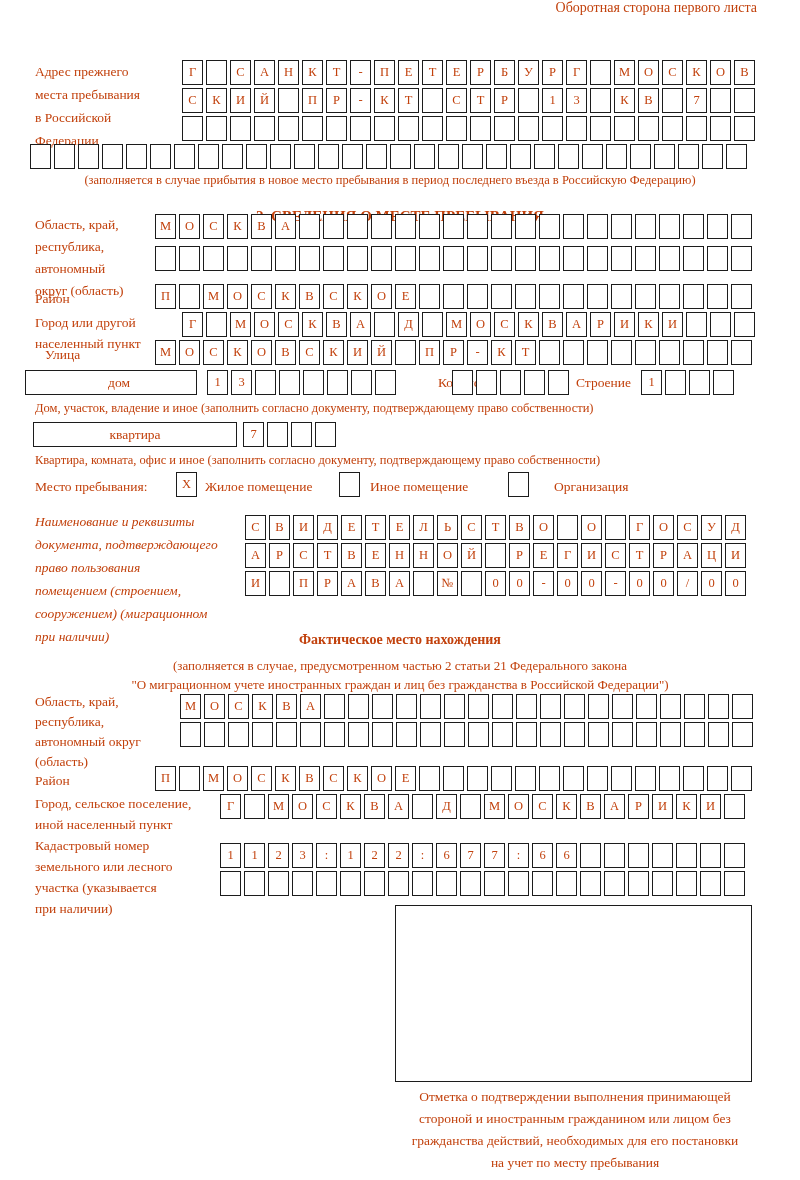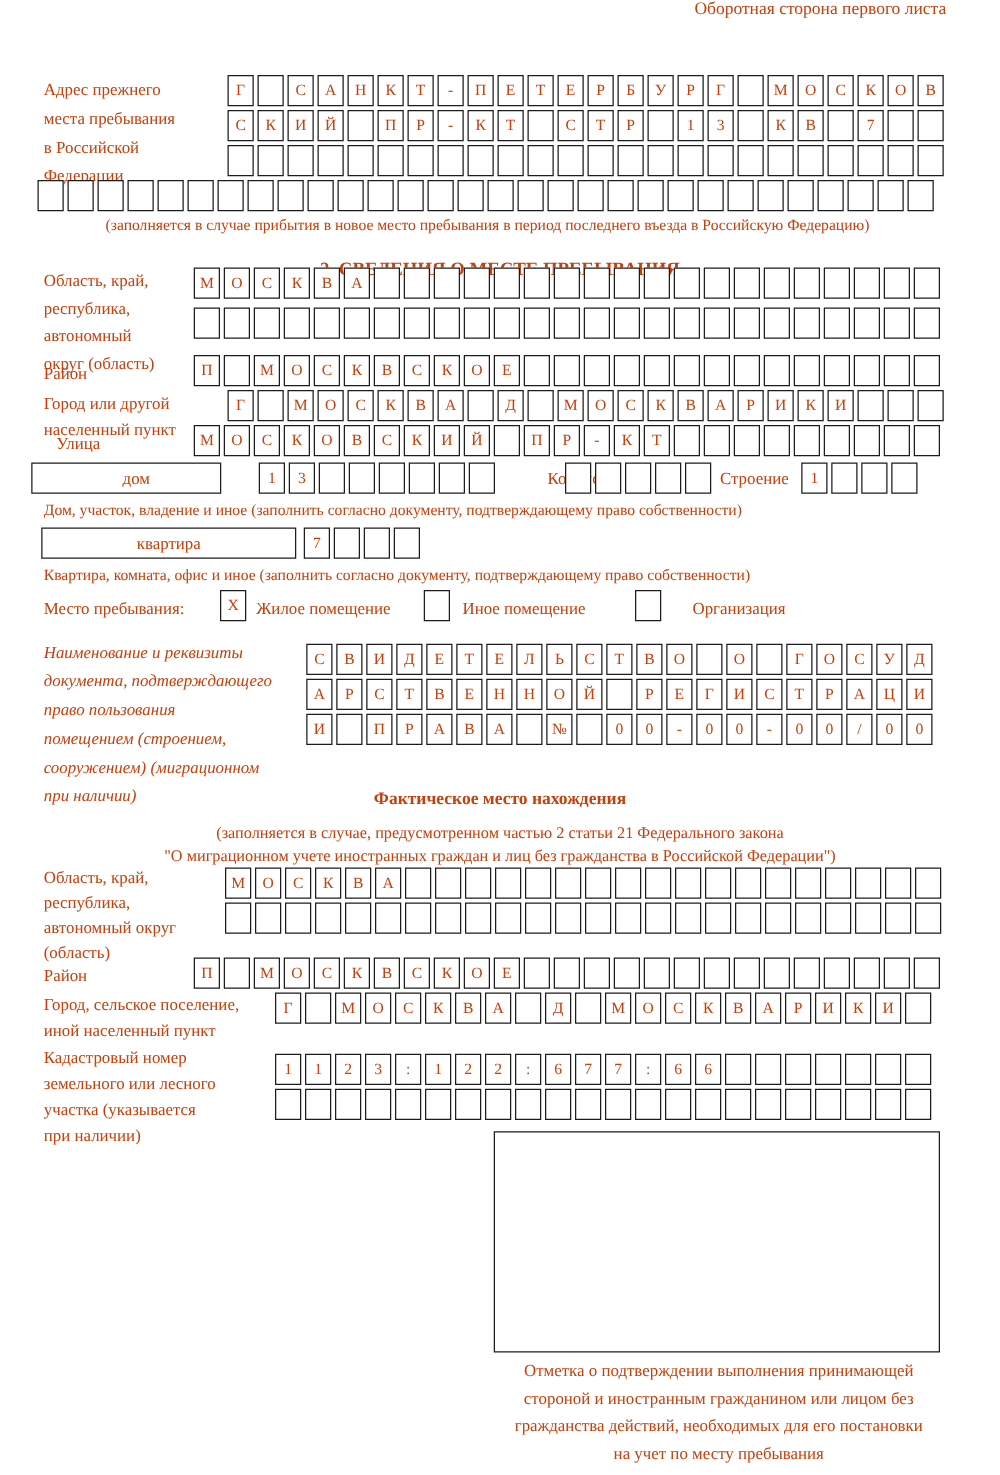--- a/index.html
+++ b/index.html
@@ -303,21 +303,21 @@
       <span class="bx"></span>
       <span class="bx"></span>
       <span class="bx"></span>
       <span class="bx"></span>
       <span class="bx"></span>
       <span class="bx"></span>
       <span class="bx"></span>
       <span class="bx"></span>
     </div>
 
-  <div class="rect-field" style="left:25px;top:370px;width:152px;padding-left:16px;">дом</div>
+  <div class="rect-field" style="left:25px;top:370px;width:172px;padding-left:16px;">дом</div>
   <div class="boxes" style="left:207px;top:370px;">
       <span class="bx">1</span>
       <span class="bx">3</span>
       <span class="bx"></span>
       <span class="bx"></span>
       <span class="bx"></span>
       <span class="bx"></span>
       <span class="bx"></span>
       <span class="bx"></span>
     </div>

